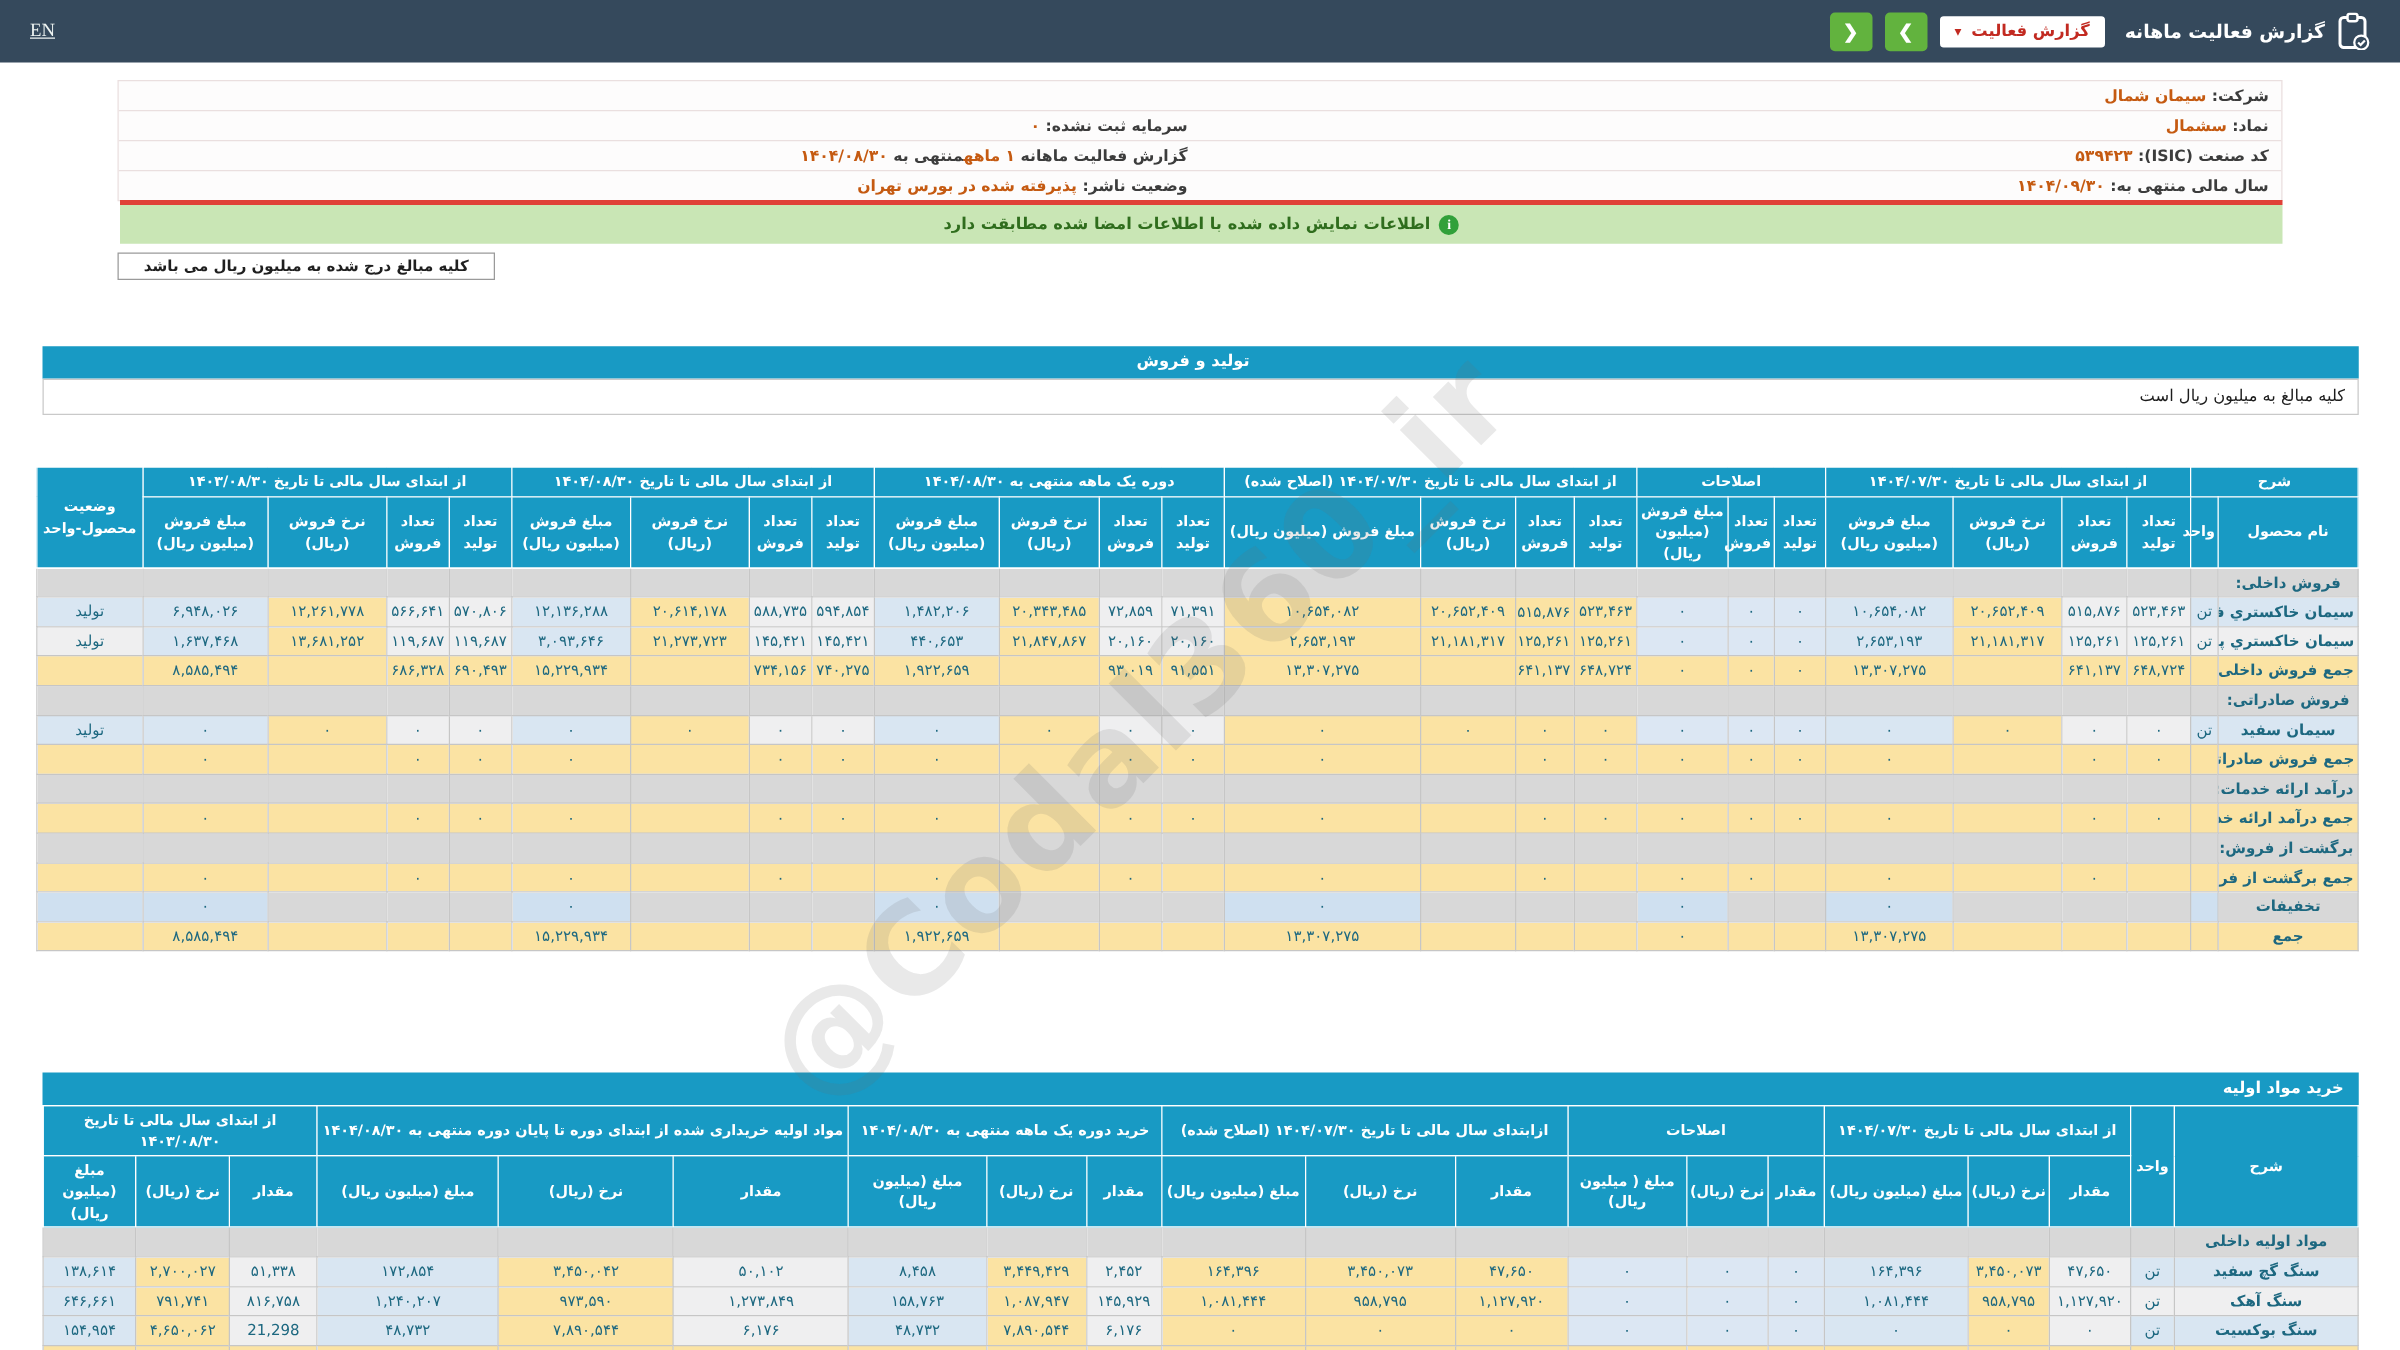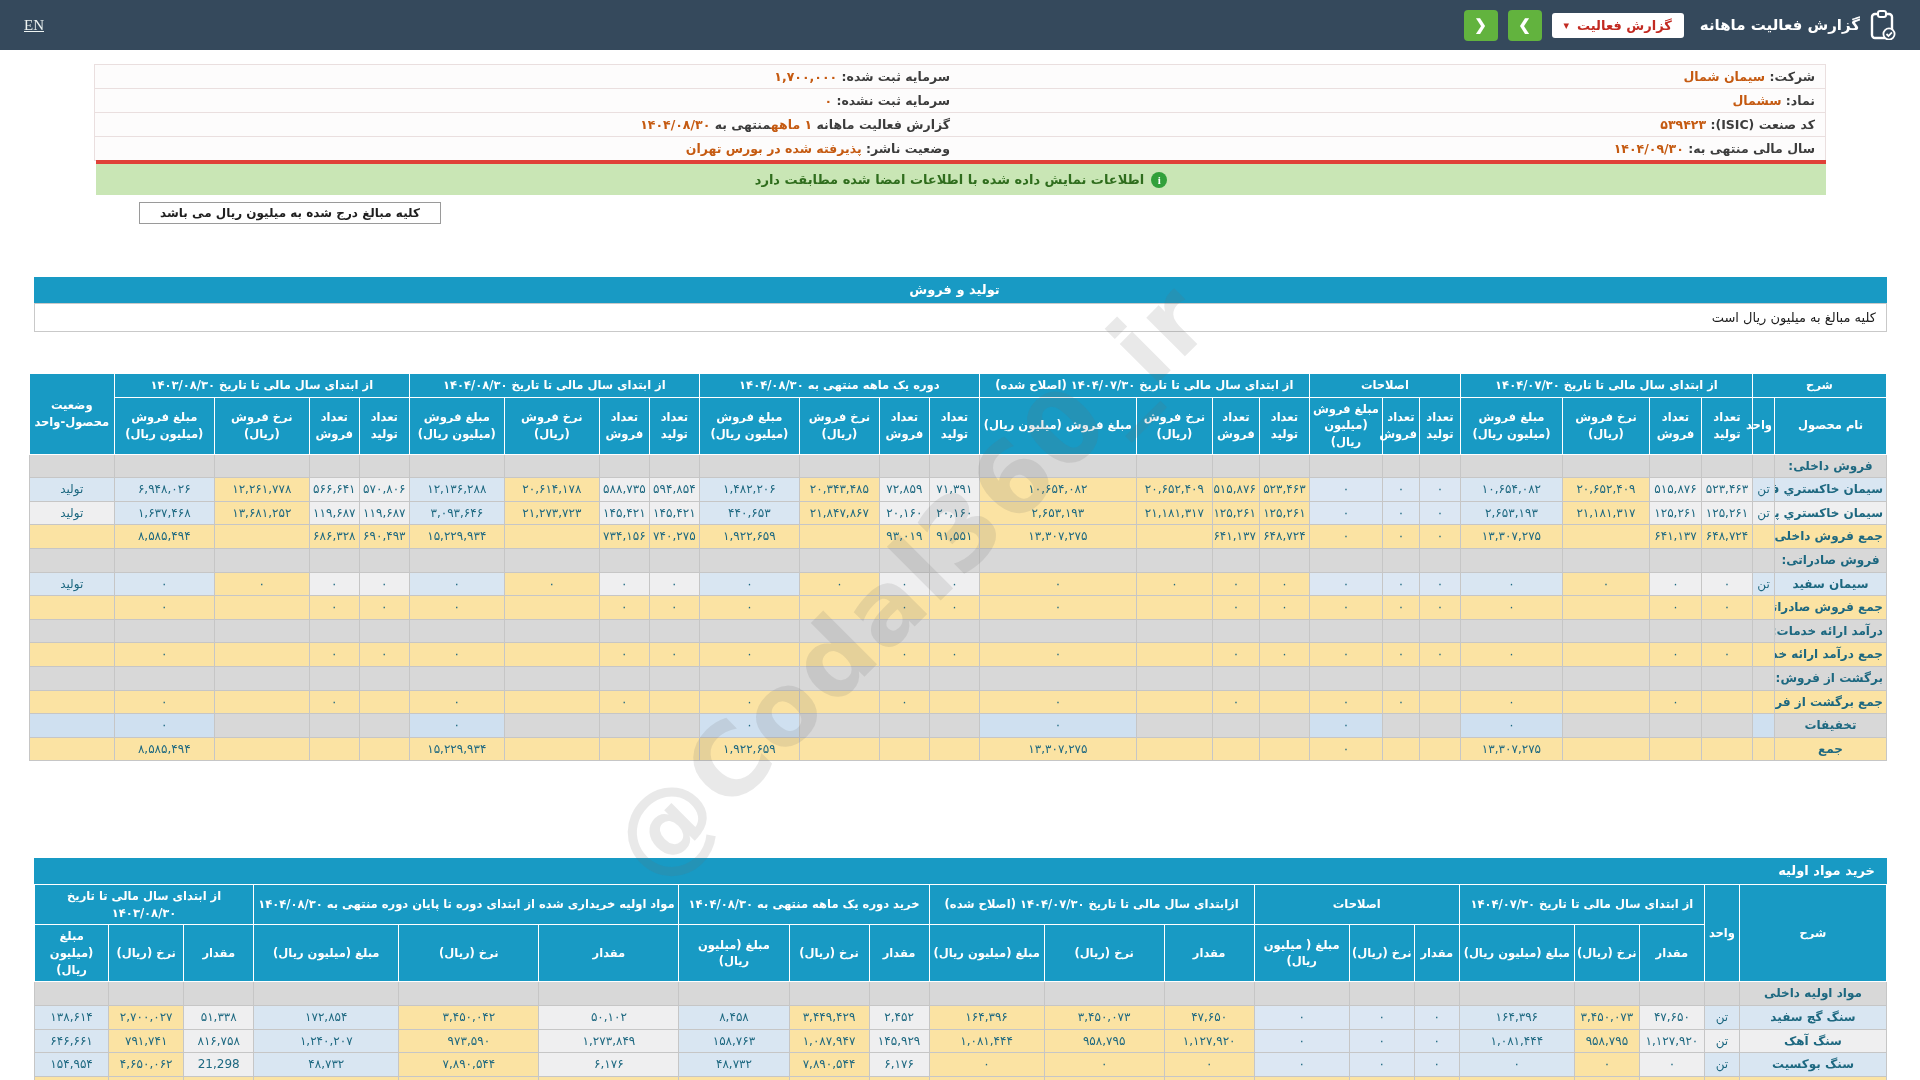--- a/index.html
+++ b/index.html
@@ -26,21 +26,21 @@
   .inforow{display:flex;border-bottom:1px solid #eadfdf;height:23px;align-items:center;font-size:12.5px;}
   .inforow:last-child{border-bottom:none;}
   .infocell{width:50%;padding:0 10px;box-sizing:border-box;color:#3c3c3c;font-weight:bold;white-space:nowrap;}
   .infocell .orange{color:#c55a11;}
   .redline{position:absolute;top:160px;right:94px;width:1730px;height:4px;background:#e04138;}
   .banner{position:absolute;top:164px;right:94px;width:1730px;height:31px;background:#c9e6b5;
           display:flex;align-items:center;justify-content:center;gap:7px;font-size:13px;font-weight:bold;color:#2f6d1d;}
   .banner .info-ic{width:16px;height:16px;border-radius:50%;background:#31a03a;color:#fff;display:flex;
           align-items:center;justify-content:center;font-size:11px;font-family:"Liberation Serif",serif;}
   .notebox{position:absolute;top:202px;left:94px;width:300px;height:20px;border:1px solid #9a9a9a;
-          display:flex;align-items:center;justify-content:center;font-size:12px;font-weight:bold;color:#1f1f1f;margin-left:45px;}
+          display:flex;align-items:center;justify-content:center;font-size:12px;font-weight:bold;color:#1f1f1f;}
 
   
   .band{position:absolute;right:33px;width:1853px;height:26px;background:#189ac4;color:#fff;
         font-size:13px;font-weight:bold;line-height:26px;padding-right:12px;box-sizing:border-box;}
   .subband{position:absolute;right:33px;width:1853px;height:29px;background:#fff;border:1px solid #c9c9c9;
         box-sizing:border-box;font-size:13px;font-weight:normal;color:#1c1c1c;line-height:27px;padding-right:10px;}
 
   
   .twrap{position:absolute;right:33px;width:1853px;}
   table.rep{table-layout:fixed;border-collapse:collapse;width:1853px;}
@@ -86,21 +86,20 @@
     </div>
     <button class="tb-nav">❯</button>
     <button class="tb-nav">❮</button>
     <div class="tb-spacer"></div>
     <a class="tb-en">EN</a>
   </div>
 
   <div class="infobox" id="infobox">
       <div class="inforow">
         <div class="infocell"><span>شرکت:  </span><span class="orange">سیمان شمال</span></div>
-        <div class="infocell"><span>سرمایه ثبت شده:  </span><span class="orange">۱,۷۰۰,۰۰۰</span></div>
       </div>
       <div class="inforow">
         <div class="infocell"><span>نماد:  </span><span class="orange">سشمال</span></div>
         <div class="infocell"><span>سرمایه ثبت نشده:  </span><span class="orange">۰</span></div>
       </div>
       <div class="inforow">
         <div class="infocell"><span>کد صنعت (ISIC):  </span><span class="orange">۵۳۹۴۲۳</span></div>
         <div class="infocell"><span>گزارش فعالیت ماهانه </span><span class="orange">۱ ماهه</span><span>منتهی به </span><span class="orange">۱۴۰۴/۰۸/۳۰</span></div>
       </div>
       <div class="inforow">

